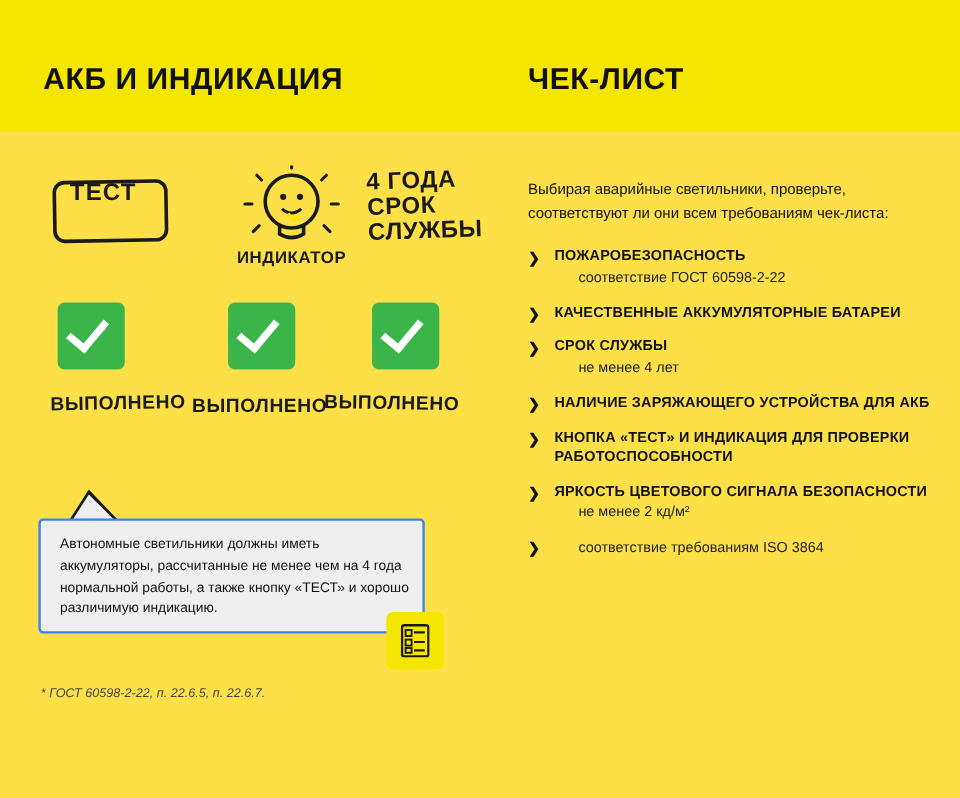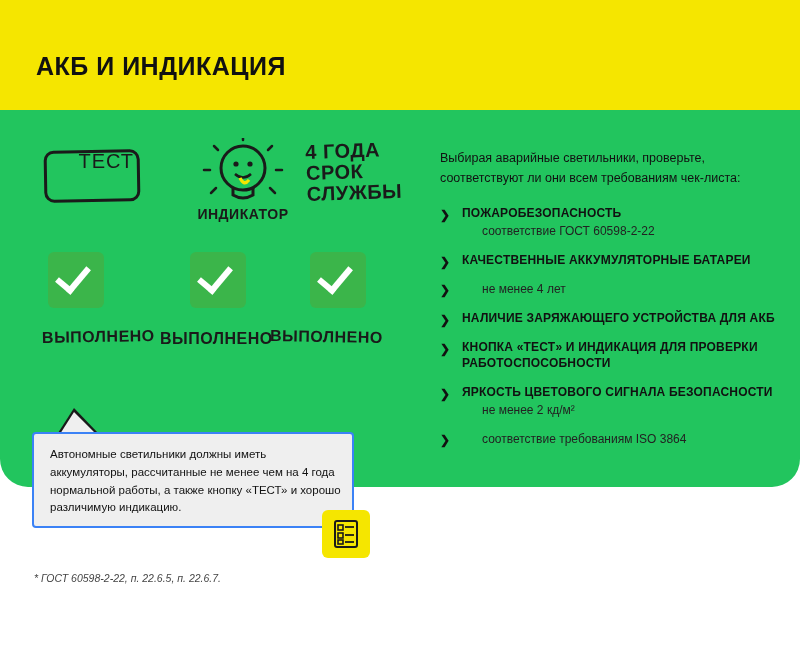--- a/index.html
+++ b/index.html
@@ -10,23 +10,22 @@
     width: 800px;
     height: 665px;
     background: #ffffff;
     font-family: "Liberation Sans", sans-serif;
     overflow: hidden;
     position: relative;
   }
   .page {
     position: relative;
     width: 800px;
-    height: 487px;
-    background: #22c55e;
-    border-radius: 28px;
+    height: 665px;
+    background: #fde047;
   }
   
   .header-band {
     position: absolute;
     left: 0;
     top: 0;
     width: 800px;
     height: 110px;
     background: #f5e600;
   }
@@ -74,23 +73,23 @@
     border: 3px solid #1a1a1a;
     border-radius: 10px;
     box-sizing: border-box;
     transform: rotate(-1deg);
   }
   .test-box-label {
     position: absolute;
     left: 0;
     top: 12px;
     width: 96px;
-    text-align: right;
+    text-align: center;
     font-size: 20px;
-    font-weight: normal;
+    font-weight: bold;
     color: #1a1a1a;
     letter-spacing: 1px;
   }
   
   .lamp-wrap {
     position: absolute;
     left: 150px;
     top: 0px;
     width: 110px;
     height: 90px;
@@ -288,20 +287,21 @@
     margin-left: 20px;
   }
 </style>
 </head>
 <body>
 
 <div class="page">
 
   <div class="header-band"></div>
   <div class="title-left">АКБ И ИНДИКАЦИЯ</div>
+  <div class="title-right">ЧЕК-ЛИСТ</div>
 
   <div class="left-col">
 
     <div class="sketch-row">
 
       <div class="test-box"></div>
       <div class="test-box-label">ТЕСТ</div>
 
       <div class="lamp-wrap">
         <svg width="110" height="70" viewBox="0 0 110 70">
@@ -381,20 +381,21 @@
         <div class="cl-sub">соответствие ГОСТ 60598-2-22</div>
       </div>
 
       <div class="cl-item">
         <span class="cl-arrow">❯</span>
         <div class="cl-title">КАЧЕСТВЕННЫЕ АККУМУЛЯТОРНЫЕ БАТАРЕИ</div>
       </div>
 
       <div class="cl-item">
         <span class="cl-arrow">❯</span>
+        <div class="cl-title">СРОК СЛУЖБЫ</div>
         <div class="cl-sub">не менее 4 лет</div>
       </div>
 
       <div class="cl-item">
         <span class="cl-arrow">❯</span>
         <div class="cl-title">НАЛИЧИЕ ЗАРЯЖАЮЩЕГО УСТРОЙСТВА ДЛЯ АКБ</div>
       </div>
 
       <div class="cl-item">
         <span class="cl-arrow">❯</span>

